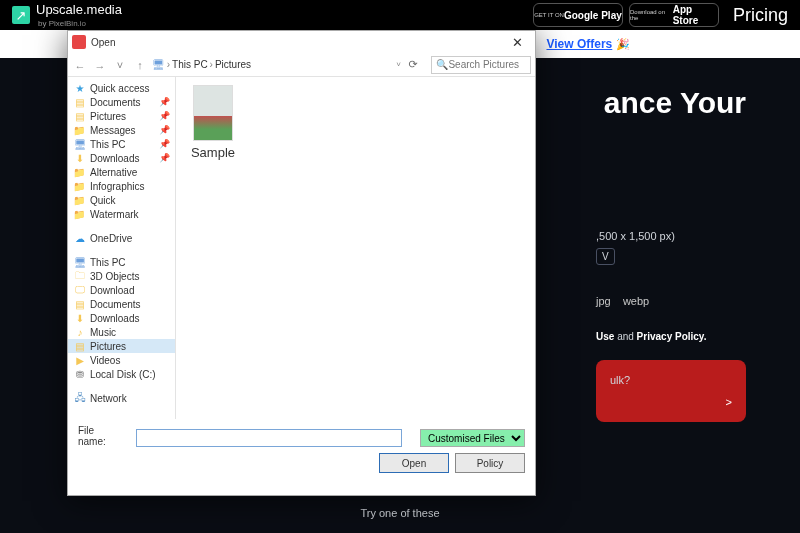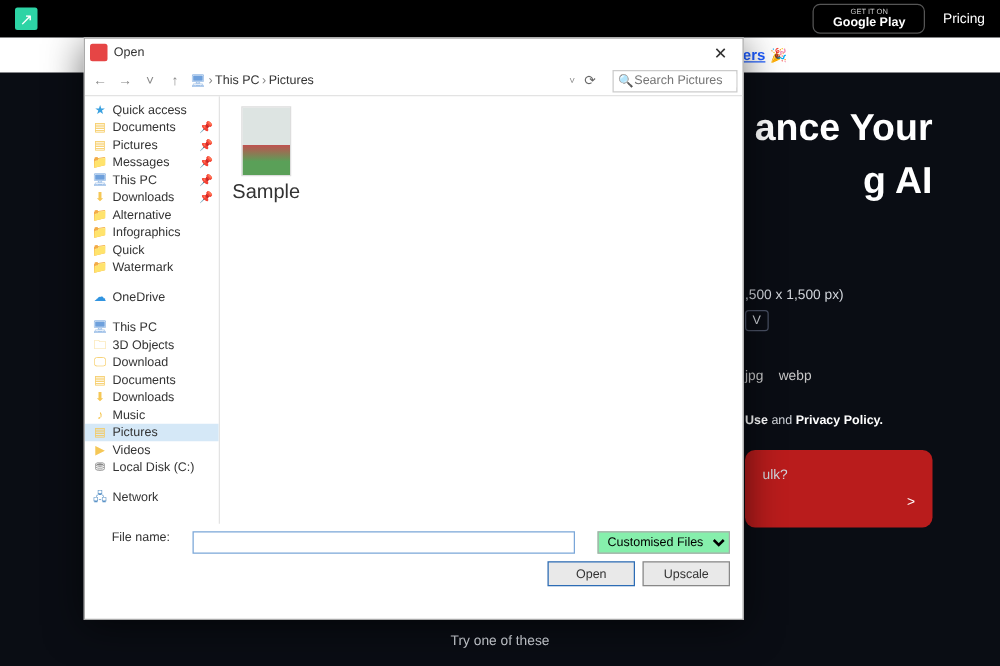--- a/index.html
+++ b/index.html
@@ -2,40 +2,40 @@
 <html><head>
 <meta charset="utf-8">
 <style>
 * { box-sizing: border-box; margin: 0; padding: 0; }
 body { font-family: "Segoe UI", Arial, sans-serif; font-size: 11px; background: #0a0d14; width: 800px; height: 533px; overflow: hidden; position: relative; }
 .topbar { background: #000; height: 30px; display: flex; align-items: center; padding: 0 12px; color: #fff; }
 .logo-wrap { display: flex; align-items: center; gap: 6px; }
 .logo-icon { width: 18px; height: 18px; background: #2dd4a5; display: inline-flex; align-items: center; justify-content: center; border-radius: 2px; font-size: 13px; color: #fff; }
 .logo-txt { font-size: 13px; font-weight: 500; }
 .logo-sub { font-size: 8px; color: #999; margin-left: 2px; margin-top:2px;}
-.store-badge { background: #000; border: 1px solid #555; border-radius: 6px; height: 24px; width: 90px; margin-left: 6px; display: flex; align-items: center; justify-content: center; color: #fff; font-size: 7px; flex-direction: column; }
+.store-badge { background: #000; border: 1px solid #555; border-radius: 6px; height: 24px; width: 90px; margin-left: 6px; display: flex; align-items: center; justify-content: center; color: #fff; font-size: 7px; }
 .store-small { font-size: 6px; color: #ccc; }
 .store-big { font-size: 10px; font-weight: 600; }
 .spacer { flex: 1; }
-.pricing { color: #fff; font-size: 11px; margin-left: 14px; }
+.pricing { color: #fff; font-size: 18px; margin-left: 14px; }
 .offer-strip { position: absolute; top: 30px; left: 0; right: 0; height: 28px; background: #fff; display: flex; align-items: center; justify-content: flex-end; padding-right: 170px; }
 .offer-txt { color: #1d5cff; font-size: 12px; font-weight: 600; text-decoration: underline; }
 .tada { margin-left: 4px; }
 .bg-text { position: absolute; top: 82px; right: 54px; color: #fff; font-size: 30px; font-weight: 700; text-align: right; line-height: 1.4; }
 .panel-right { position: absolute; top: 230px; right: 54px; width: 150px; color: #d1d5db; font-size: 11px; text-align: left; }
 .panel-right .dim { color: #d1d5db; }
 .panel-right .pill { border: 1px solid #495063; padding: 2px 5px; border-radius: 3px; display: inline-block; margin-top: 6px; font-size: 10px; }
 .panel-right .fmt { margin-top: 30px; color: #c8c8c8; font-size: 11px; }
 .panel-right .policy { margin-top: 24px; font-size: 10px; color: #d1d5db; }
 .policy b { font-weight: 600; color: #fff; text-align: center; }
 .bot-card { position: absolute; top: 360px; right: 54px; width: 150px; background: #b91c1c; border-radius: 8px; padding: 14px; color: #d1d5db; font-size: 11px; }
 .tryone { position: absolute; bottom: 14px; left: 0; right: 0; text-align: center; color: #d1d5db; font-size: 11px; }
 
 
-.dlg { position: absolute; left: 67px; top: 30px; width: 528px; height: 466px; background: #fff; border: 1px solid #aaa; box-shadow: 0 5px 30px rgba(0,0,0,0.6); color: #333; }
+.dlg { position: absolute; left: 67px; top: 30px; width: 469px; height: 466px; background: #fff; border: 1px solid #aaa; box-shadow: 0 5px 30px rgba(0,0,0,0.6); color: #333; }
 .dlg-title { height: 22px; display: flex; align-items: center; padding: 0 4px; font-size: 10px; }
 .dlg-title .ico { width: 14px; height: 14px; background: #e64545; border-radius: 2px; margin-right: 5px; }
 .dlg-close { margin-left: auto; padding: 0 8px; font-size: 13px; cursor: pointer; }
 .addr-bar { height: 24px; border-bottom: 1px solid #e3e3e3; display: flex; align-items: center; padding: 0 4px; gap: 4px; }
 .nav-btn { width: 16px; height: 16px; display: inline-flex; align-items: center; justify-content: center; color: #888; }
 .bcrumb { font-size: 10px; color: #333; flex: 1; display: flex; align-items: center; gap: 2px; }
 .bcrumb .sep { color: #888; }
 .refresh { width: 16px; height: 16px; color: #666; display:inline-flex;align-items:center;justify-content:center; }
 .search-wrap { border: 1px solid #ccc; height: 18px; display: flex; align-items: center; padding: 0 4px; width: 100px; margin-left: 6px; }
 .search-wrap input { border: none; outline: none; font-size: 10px; width: 82px; color: #888; }
@@ -45,55 +45,62 @@
 .body { display: flex; height: 342px; }
 .sidebar { width: 108px; border-right: 1px solid #e3e3e3; padding: 4px 0; overflow:hidden; }
 .side-item { display: flex; align-items: center; gap: 4px; padding: 1px 6px; font-size: 10px; color: #333; position:relative; }
 .side-item .ico { width: 12px; height: 12px; display:inline-flex; align-items:center; justify-content:center; font-size:10px;}
 .side-item.bold { font-weight: 400; color:#333; }
 .side-item.sel { background: #d5e8f7; }
 .side-space { height: 10px; }
 .icn-star { color:#3aa1e0;} .icn-fold { color:#f5c756;} .icn-pc { color:#6ea0dc;} .icn-net { color:#5b93c7;} .icn-cloud{color:#3194e0;} .icn-hdd{color:#888;}
 .pin { position:absolute; right:4px; color:#888; font-size:9px;}
 .content { flex: 1; padding: 8px; }
-.thumb { width: 58px; text-align: center; font-size: 16px; }
+.thumb { width: 58px; text-align: center; font-size: 13px; }
 .thumb-img { width: 40px; height: 56px; background: linear-gradient(#dde4e2 55%, #c25050 55%, #5aa058 80%); margin: 0 auto 4px; border:1px solid #ddd; }
 .footer { padding: 6px 10px; }
-.fn-row { display: flex; align-items: flex-start; gap: 18px; margin-bottom: 6px; }
+.fn-row { display: flex; align-items: flex-end; gap: 18px; margin-bottom: 6px; }
 .fn-label { font-size: 10px; margin-left:auto; }
 .fn-input { border: 1px solid #7aa6d8; height: 18px; width: 306px; font-size:10px; padding:0 3px; }
 .filter-sel { border: 1px solid #aaa; height: 18px; width: 106px; font-size:10px; padding: 0 3px; background:#86efac; }
 .btn-row { display: flex; justify-content: flex-end; gap: 6px; }
 .btn { width: 70px; height: 20px; border: 1px solid #888; background: #e9e9e9; font-size: 10px; display:inline-flex; align-items:center; justify-content:center; }
 .btn.default { border: 1px solid #2c6cb5; }
 .chev { color:#888; font-size:8px; }
 </style>
 </head>
 <body>
 
 <div class="topbar">
   <div class="logo-wrap">
     <span class="logo-icon">↗</span>
+    <div>
+      <div class="logo-txt">Upscale.media</div>
+      <div class="logo-sub">by PixelBin.io</div>
+    </div>
   </div>
   <div class="spacer"></div>
   <div class="store-badge">
     <span class="store-small">GET IT ON</span>
     <span class="store-big">Google Play</span>
   </div>
+  <div class="store-badge">
+    <span class="store-small">Download on the</span>
+    <span class="store-big">App Store</span>
+  </div>
   <div class="pricing">Pricing</div>
 </div>
 
 <div class="offer-strip">
   <span class="offer-txt">View Offers</span>
   <span class="tada">🎉</span>
 </div>
 
 <div class="bg-text">
   <div>ance Your</div>
-  <div>g AI</div>
 </div>
 
 <div class="panel-right">
   <div class="dim">,500 x 1,500 px)</div>
   <span class="pill">V</span>
   <div class="fmt">
     <span>jpg</span>&nbsp;&nbsp;&nbsp;
     <span>webp</span>
   </div>
   <div class="policy">
@@ -238,16 +245,16 @@
   <div class="footer">
     <div class="fn-row">
       <span class="fn-label">File name:</span>
       <input class="fn-input" style="">
       <select class="filter-sel">
         <option>Customised Files</option>
       </select>
     </div>
     <div class="btn-row">
       <div class="btn default">Open</div>
-      <div class="btn">Upscale</div>
+      <div class="btn">Policy</div>
     </div>
   </div>
 </div>
 
 </body></html>

